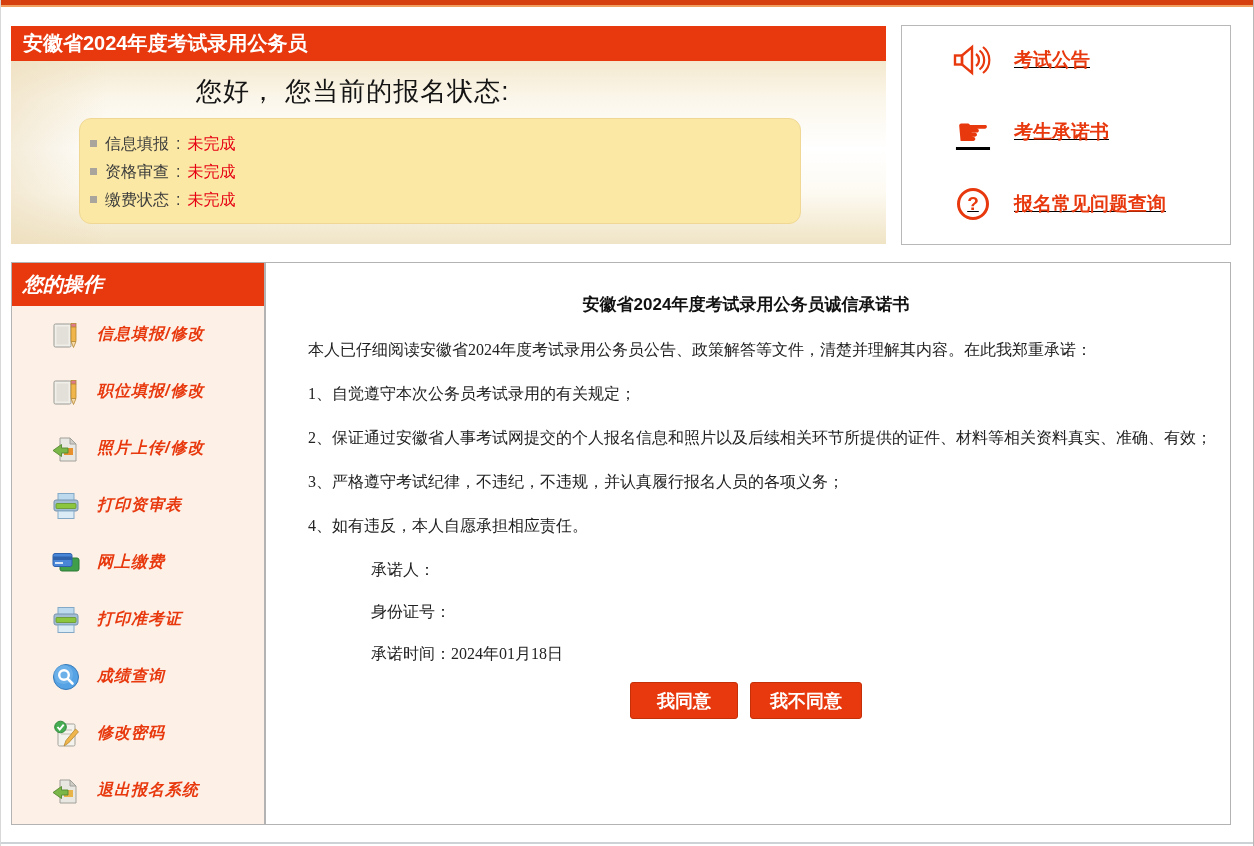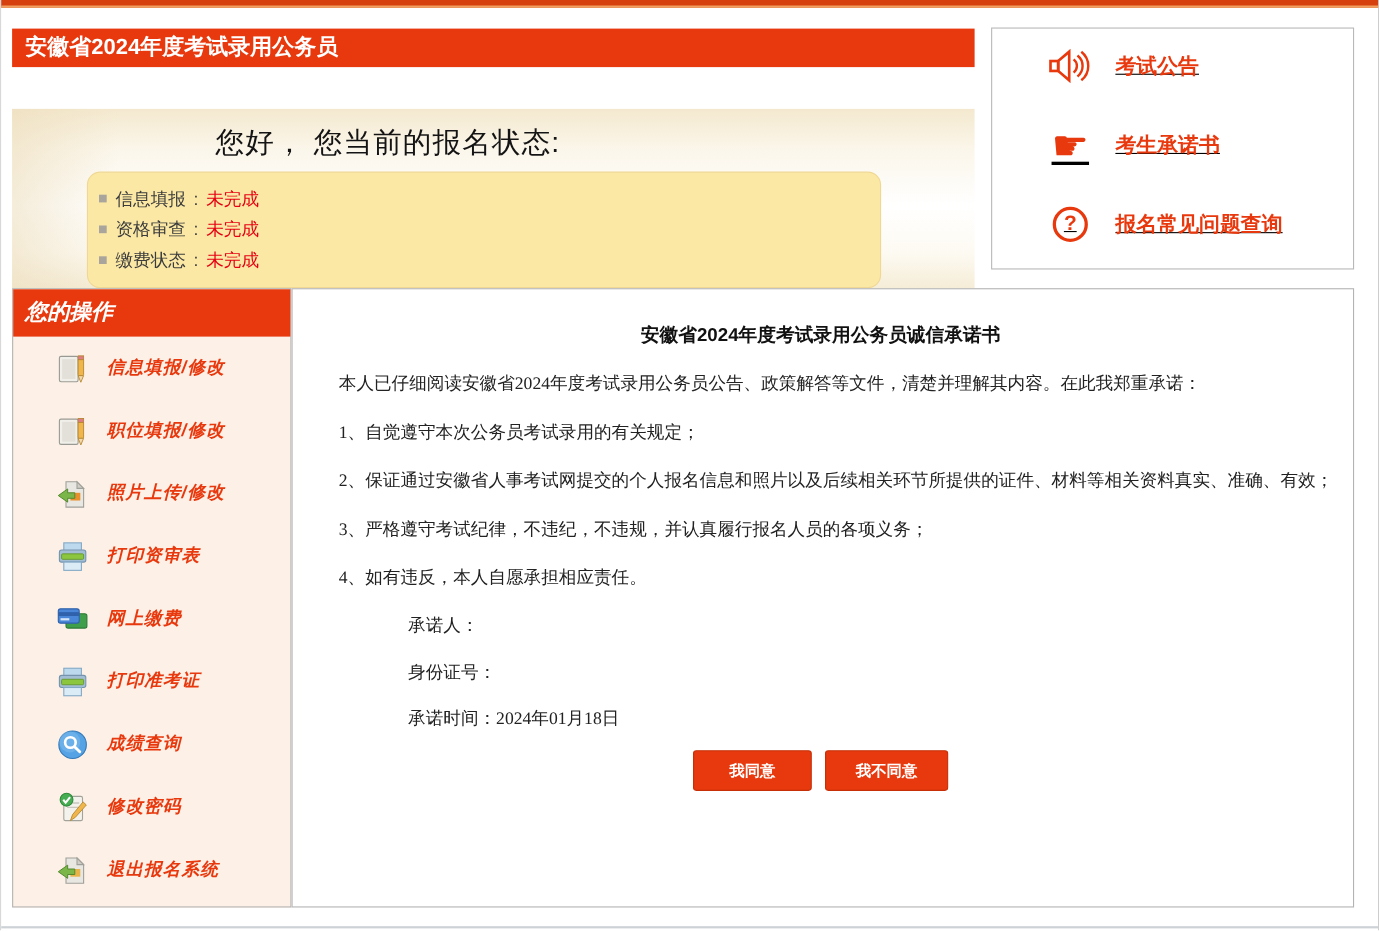--- a/index.html
+++ b/index.html
@@ -9,21 +9,21 @@
   .topbar{position:absolute;left:0;top:0;width:100%;height:5px;background:#d6400f;border-bottom:2px solid #f0a05f;}
   .page-bottom-line{position:absolute;left:0;top:842px;width:100%;height:2px;background:#ccd2d6;}
 
   
   .status-panel{position:absolute;left:10px;top:26px;width:875px;height:218px;}
   .panel-header{height:35px;line-height:35px;background:#e8380d;color:#fff;
                 font-size:20px;font-weight:bold;padding-left:12px;}
   .status-body{height:183px;
      background:linear-gradient(90deg,rgba(236,220,186,0.55) 0%,rgba(255,255,255,0) 11%),
                 linear-gradient(180deg,#f4e9cf 0%,#fbf6ea 20%,#ffffff 48%,#fdfaf2 72%,#f0e4c5 100%);}
-  .greeting{padding:13px 0 0 185px;font-size:26px;color:#141414;letter-spacing:1px;margin-top:38px;}
+  .greeting{padding:13px 0 0 185px;font-size:26px;color:#141414;letter-spacing:1px;}
   .status-box{margin:9px 0 0 68px;width:722px;height:106px;box-sizing:border-box;
               background:#fbe8a5;border:1px solid #f0d894;border-radius:12px;padding:11px 0 0 10px;}
   .status-row{line-height:28px;font-size:16px;white-space:nowrap;}
   .bullet{display:inline-block;width:7px;height:7px;background:#a9a49c;margin:0 8px 2px 0;vertical-align:middle;}
   .status-label{color:#3c3c3c;}
   .status-sep{color:#3c3c3c;margin:0 7px;}
   .status-value{color:#e60012;}
 
   
   .quicklinks-panel{position:absolute;left:900px;top:25px;width:330px;height:220px;box-sizing:border-box;
@@ -49,21 +49,21 @@
   
   .main-panel{position:absolute;left:264px;top:262px;width:966px;height:563px;box-sizing:border-box;
               background:#fff;border:1px solid #b3b3b3;padding:30px 14px 0 10px;
               font-family:"Liberation Serif","DejaVu Serif",serif;font-size:16px;color:#222;}
   .main-title{text-align:center;font-family:"Liberation Sans","DejaVu Sans",sans-serif;
               font-size:17px;font-weight:bold;color:#111;margin:0 0 20px 0;}
   .promise{margin:0 0 17px 0;line-height:27px;text-indent:2em;}
   .sig-line{margin:0 0 15px 95px;line-height:27px;}
   .btn-row{display:flex;justify-content:center;gap:12px;margin-top:12px;}
   .action-btn{background:#e8380d;color:#fff;border:1px solid #c53008;border-radius:3px;
-              height:37px;font-size:14px;font-weight:bold;cursor:pointer;
+              height:37px;font-size:18px;font-weight:bold;cursor:pointer;
               font-family:"Liberation Sans","DejaVu Sans",sans-serif;}
   .btn-agree{width:108px;}
   .btn-disagree{width:112px;}
 </style>
 </head>
 <body>
 
 <div class="page">
   <div class="topbar"></div>
 

